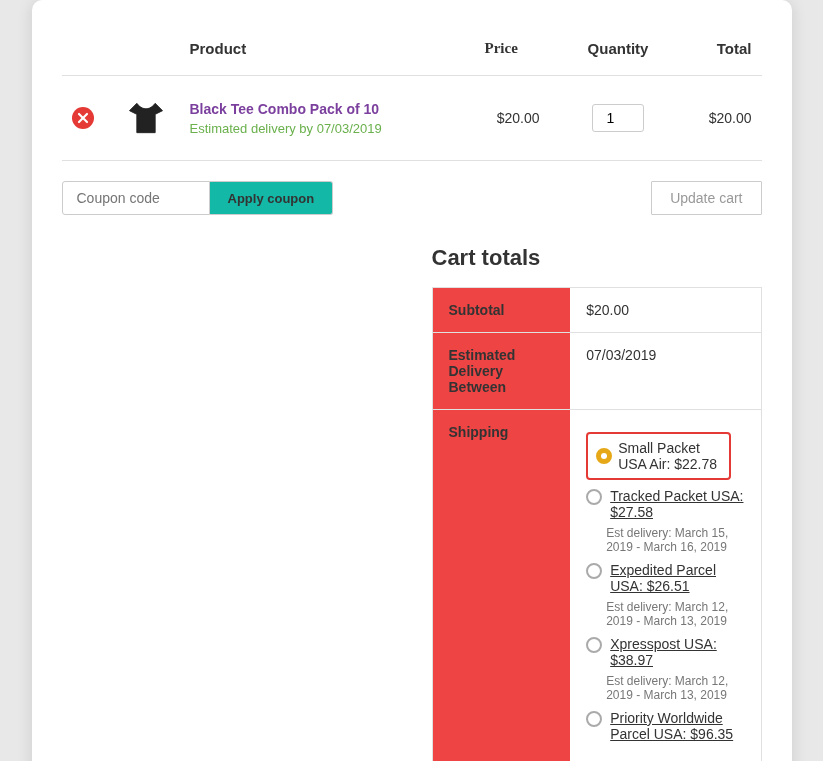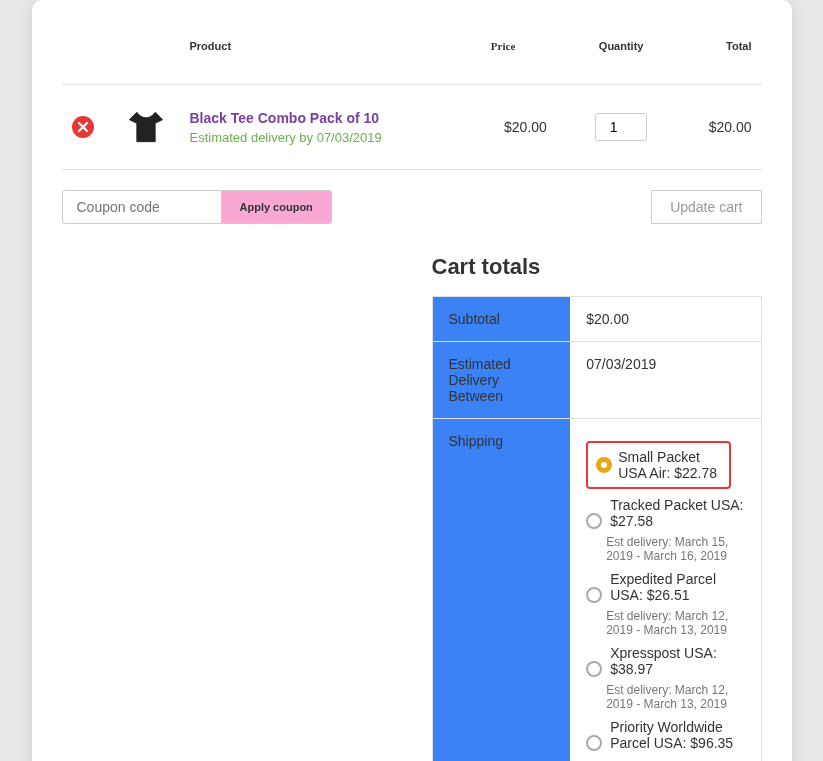--- a/index.html
+++ b/index.html
@@ -22,24 +22,24 @@
     
     .cart-table {
       width: 100%;
       border-collapse: collapse;
       margin-bottom: 20px;
     }
     .cart-table thead tr {
       border-bottom: 1px solid #e0e0e0;
     }
     .cart-table thead th {
-      padding: 10px 10px 32px 10px;
+      padding: 10px 10px 18px 10px;
       color: #333;
       font-weight: 700;
-      font-size: 11px;
+      font-size: 15px;
     }
     .cart-table thead th:first-child { width: 50px; }
     .cart-table thead th:nth-child(2) { width: 60px; }
     .cart-table thead th.col-product { text-align: left; }
     .cart-table thead th.col-price { text-align: left; font-family: Liberation Serif, serif; }
     .cart-table thead th.col-qty { text-align: center; }
     .cart-table thead th.col-total { text-align: right; }
 
     .cart-table tbody tr {
       border-bottom: 1px solid #e0e0e0;
@@ -111,30 +111,30 @@
     }
     .coupon-left {
       display: flex;
       gap: 0;
     }
     .coupon-input {
       border: 1px solid #ccc;
       border-radius: 3px 0 0 3px;
       padding: 8px 14px;
       font-size: 14px;
-      width: 160px;
+      width: 148px;
       outline: none;
       color: #999;
     }
     .apply-coupon-btn {
-      background: #f9a8d4;
+      background: #14b8a6;
       border: 1px solid #ccc;
       border-left: none;
       padding: 8px 18px;
-      font-size: 11px;
+      font-size: 13px;
       font-weight: 700;
       cursor: pointer;
       border-radius: 0 3px 3px 0;
       color: #333;
     }
     .update-cart-btn {
       background: #fff;
       border: 1px solid #ccc;
       border-radius: 1px;
       padding: 8px 18px;
@@ -159,32 +159,33 @@
       border-collapse: collapse;
     }
     .totals-table tr {
       border-bottom: 1px solid #e0e0e0;
     }
     .totals-table td {
       padding: 14px 16px;
       vertical-align: top;
     }
     .totals-table .label-cell {
-      font-weight: 400;
+      font-weight: 700;
       color: #333;
       width: 42%;
-      background: #3b82f6;
+      background: #ef4444;
     }
     .totals-table .value-cell {
       color: #333;
     }
     .shipping-option {
       display: flex;
-      align-items: flex-end;
+      align-items: flex-start;
       margin-bottom: 6px;
+      text-decoration: underline;
     }
     .shipping-option label {
       cursor: pointer;
       font-size: 14px;
       color: #333;
     }
     .shipping-est {
       font-size: 12px;
       color: #777;
       margin-left: 20px;

